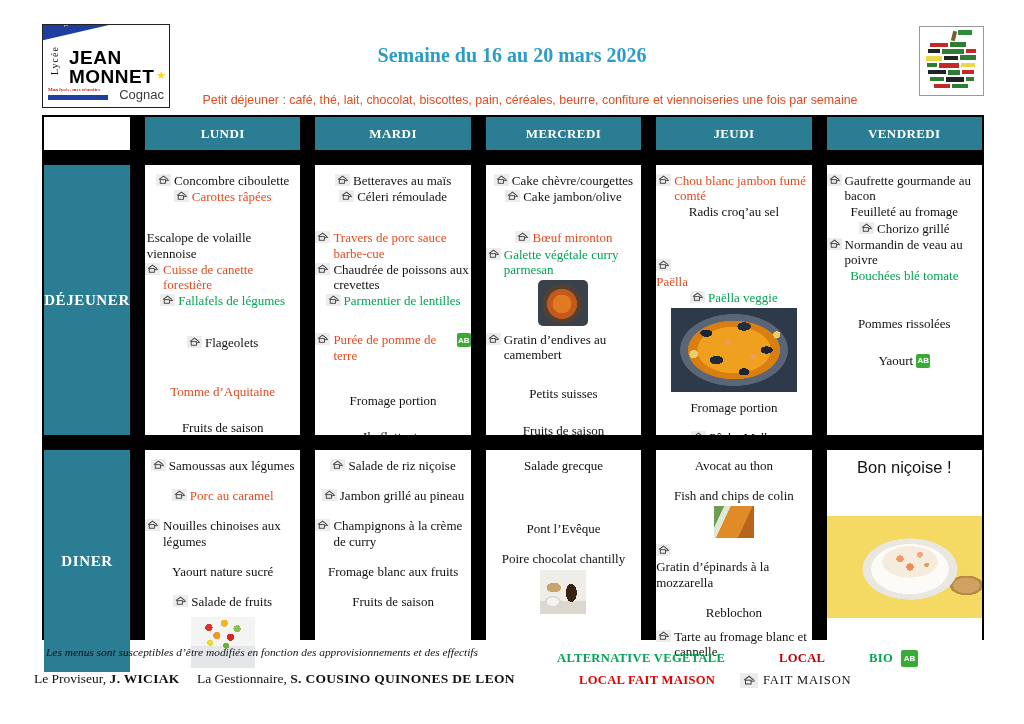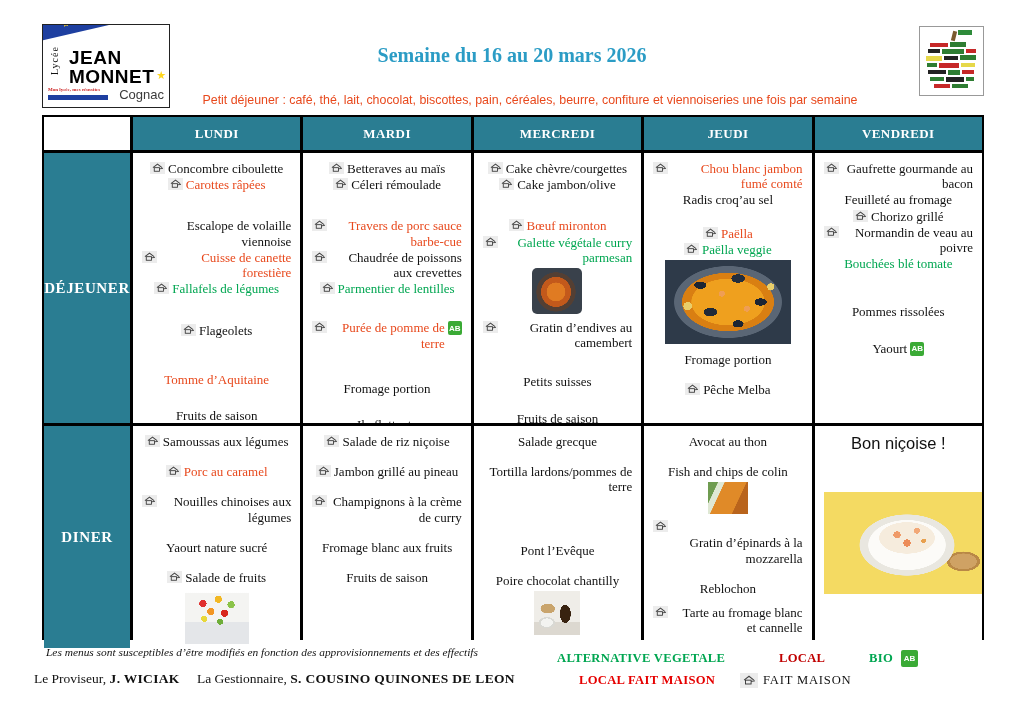--- a/index.html
+++ b/index.html
@@ -31,29 +31,29 @@
         font-size:20px; font-weight:bold; color:var(--title-blue);}
   .page-subtitle{position:absolute; left:150px; top:93px; width:760px; text-align:center;
         font-size:12.4px; color:var(--orange); font-family:"Liberation Sans",sans-serif;}
 
   .wordcloud{position:absolute; left:919px; top:26px; width:65px; height:70px;
         border:1px solid #999; background:#fff; padding:2px;}
 
   
   .menu-table{position:absolute; left:42px; top:115px; width:942px; height:525px;
         display:grid; grid-template-columns:86px repeat(5,1fr);
-        grid-template-rows:33px 270px 222px; gap:3px;
+        grid-template-rows:33px 270px 222px; gap:15px;
         background:#000; border:2px solid #000;}
   .menu-table>div{background:#fff;}
   .corner-cell{background:#fff;}
   .day-h,.row-h{background:var(--teal)!important; color:#fff; display:flex;
         align-items:center; justify-content:center; font-weight:bold;}
   .day-h{font-size:13px; letter-spacing:0.4px;}
   .row-h{font-size:15px; letter-spacing:0.6px;}
-  .menu-cell{padding:7px 9px 4px; text-align:right; overflow:hidden;}
+  .menu-cell{padding:7px 0 4px; text-align:left; overflow:hidden;}
 
   .mline{display:flex; justify-content:center; align-items:flex-start; gap:3px;
         font-size:13px; line-height:15.2px; margin:1px 0;}
   .mtext{max-width:152px;}
   .c-black{color:#111;} .c-orange{color:var(--orange);} .c-green{color:var(--green);}
   .sans .mtext{font-family:"Liberation Sans",sans-serif; font-size:16.5px; line-height:19px;}
 
   .fm-ico{width:15px; height:12px; background:#ececec; flex:none; margin-top:1px;
         display:inline-flex; align-items:center; justify-content:center;}
   .ab-ico{width:14px; height:14px; background:#3aaa35; color:#fff; flex:none;
@@ -368,21 +368,21 @@
             <path d="M3 7 L10 1.5 L17 7" fill="none" stroke="#444" stroke-width="1.6"></path>
             <rect x="5" y="7" width="8" height="5.5" fill="none" stroke="#333" stroke-width="1.3"></rect>
             <path d="M13 8.8 L18.5 8" stroke="#333" stroke-width="1.3" fill="none"></path>
           </svg>
         </span>
         <span class="mtext c-orange">Chou blanc jambon fumé comté</span>
       </div>
       <div class="mline">
         <span class="mtext c-black">Radis croq’au sel</span>
       </div>
-      <div class="mline" style="margin-top: 18px;">
+      <div class="mline" style="margin-top: 38px; flex-direction: column;">
         <span class="fm-ico">
           <svg viewBox="0 0 20 15" width="13" height="10">
             <path d="M3 7 L10 1.5 L17 7" fill="none" stroke="#444" stroke-width="1.6"></path>
             <rect x="5" y="7" width="8" height="5.5" fill="none" stroke="#333" stroke-width="1.3"></rect>
             <path d="M13 8.8 L18.5 8" stroke="#333" stroke-width="1.3" fill="none"></path>
           </svg>
         </span>
         <span class="mtext c-orange">Paëlla</span>
       </div>
       <div class="mline">
@@ -537,23 +537,20 @@
       <div class="mline" style="margin-top: 15px;">
         <span class="mtext c-black">Fromage blanc aux fruits</span>
       </div>
       <div class="mline" style="margin-top: 15px;">
         <span class="mtext c-black">Fruits de saison</span>
       </div>
     </div>
   <div class="menu-cell">
       <div class="mline">
         <span class="mtext c-black">Salade grecque</span>
-      </div>
-      <div class="mline" style="margin-top: 15px;">
-        <span class="mtext c-black">Tortilla lardons/pommes de terre</span>
       </div>
       <div class="mline" style="margin-top: 48px;">
         <span class="mtext c-black">Pont l’Evêque</span>
       </div>
       <div class="mline" style="margin-top: 15px;">
         <span class="mtext c-black">Poire chocolat chantilly</span>
       </div>
       <div class="cell-photo img-poire-photo"></div>
     </div>
   <div class="menu-cell">

